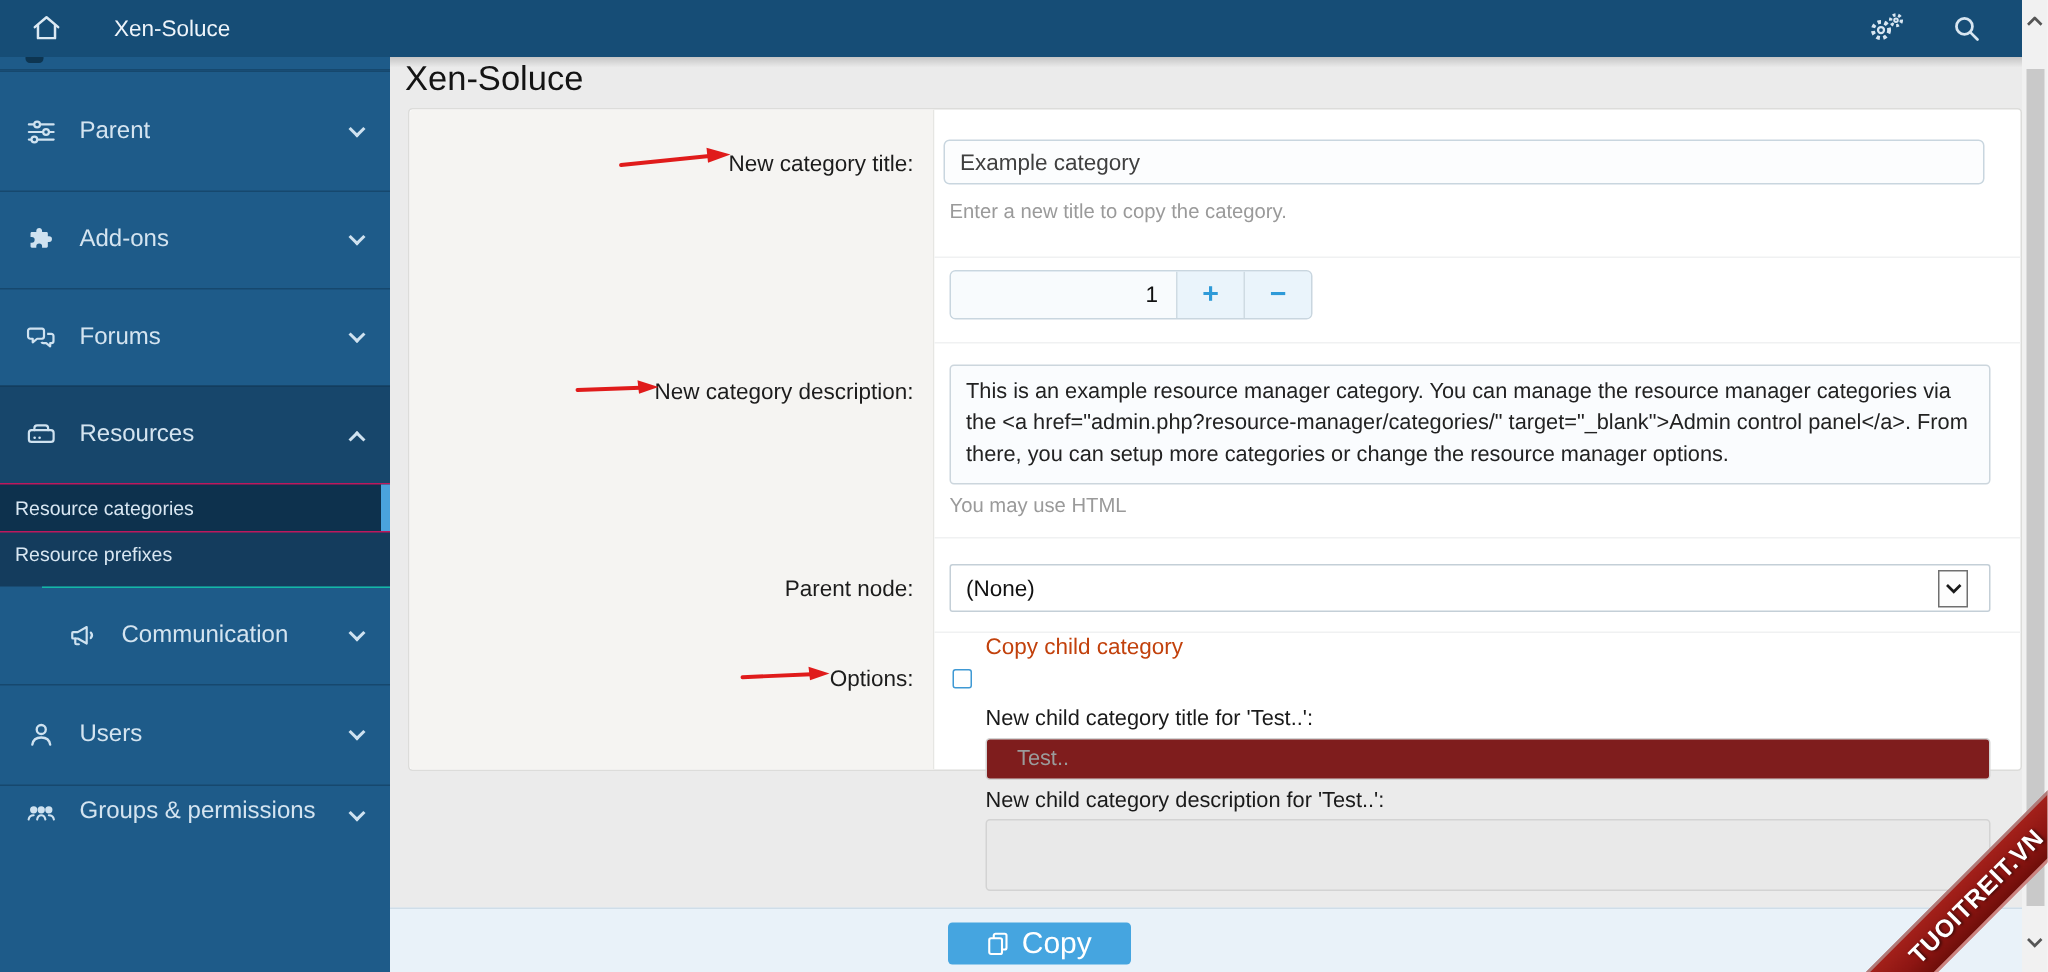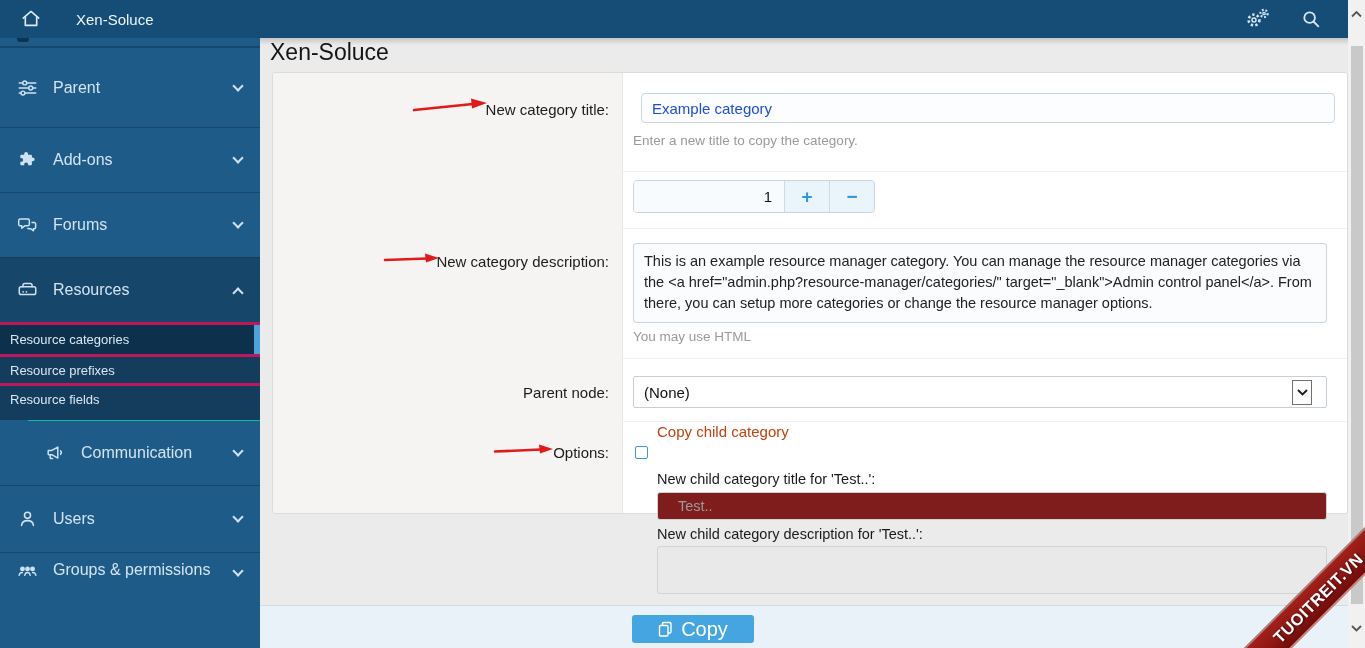--- a/index.html
+++ b/index.html
@@ -18,34 +18,34 @@
   .stub{height:9px;border-bottom:1px solid #16486e;position:relative;}
   .stub-icon{position:absolute;left:17px;top:0;width:12px;height:4px;background:#0d3551;border-radius:0 0 3px 3px;}
   .nav-item{display:flex;align-items:center;padding:0 18px 0 14px;height:65px;border-top:1px solid #16486e;font-size:16px;cursor:pointer;}
   .nav-item:first-of-type{border-top:none;}
   .nav-item.first{height:80px;}
   .nav-item .ic{width:26px;height:24px;margin-right:13px;display:flex;align-items:center;justify-content:center;flex:none;}
   .nav-item.dark{background:#17466b;border-top:1px solid #133d5e;}
   .chev{width:8px;height:8px;border-right:2px solid #cfe2f0;border-bottom:2px solid #cfe2f0;transform:rotate(45deg);margin-left:auto;margin-top:-4px;}
   .chev.up{transform:rotate(-135deg);margin-top:5px;}
   .sublist{background:#143c5d;padding-bottom:8px;}
-  .subitem{height:29px;display:flex;align-items:center;padding-left:10px;font-size:13px;color:#d9e7f2;border-top:3px solid #be185d;cursor:pointer;position:relative;}
+  .subitem{height:29px;display:flex;align-items:center;padding-left:10px;font-size:13px;color:#d9e7f2;border-top:1px solid #be185d;cursor:pointer;position:relative;}
   .subitem.active{background:#0d314d;height:32px;}
   .subitem.active .active-bar{position:absolute;right:0;top:0;width:6px;height:100%;background:#4aa3dd;}
   .nav-item.cut{height:34px;align-items:flex-start;padding-top:8px;}
   
   .content{position:absolute;left:260px;top:38px;width:1088px;height:610px;background:#ebebeb;z-index:1;}
   .content::before{content:'';position:absolute;left:0;top:0;right:0;height:7px;background:linear-gradient(rgba(0,0,0,.16),rgba(0,0,0,0));pointer-events:none;}
   .page-title{position:absolute;left:10px;top:1px;font-size:23px;color:#141414;}
   .panel{position:absolute;left:12px;top:34px;width:1076px;height:442px;background:#fff;border:1px solid #dcdcda;border-radius:3px;}
   .label-col{position:absolute;left:0;top:0;width:350px;height:100%;background:#f5f4f2;border-right:1px solid #e6e6e3;border-radius:3px 0 0 3px;}
   .flabel{position:absolute;left:0;width:350px;text-align:right;padding-right:14px;font-size:15px;color:#1c1c1c;}
   .hint{position:absolute;font-size:13.5px;color:#9a9a9a;}
   .rowline{position:absolute;left:350px;right:0;height:1px;background:#f0f1f2;}
-  .txt-input{position:absolute;left:368px;width:694px;height:30px;border:1px solid #c9d6df;border-radius:4px;background:#fcfdfe;font-family:inherit;font-size:15px;color:#1d4ed8;padding:12px 10px;}
+  .txt-input{position:absolute;left:356px;width:694px;height:30px;border:1px solid #c9d6df;border-radius:4px;background:#fcfdfe;font-family:inherit;font-size:15px;color:#404040;padding:12px 10px;}
   
   .stepper{position:absolute;left:360px;top:107px;display:flex;height:33px;border:1px solid #c9d6df;border-radius:4px;overflow:hidden;background:#eaf4fb;}
   .step-num{width:150px;height:100%;border:none;background:#f8fbfd;font-family:inherit;font-size:15px;color:#111;text-align:right;padding-right:12px;}
   .step-btn{width:45px;border:none;border-left:1px solid #cfdbe3;background:#eaf4fb;color:#2e9ad8;font-size:19px;font-weight:bold;cursor:pointer;font-family:inherit;line-height:1;}
   .desc-area{position:absolute;left:360px;top:170px;width:694px;height:80px;border:1px solid #ccd6dd;border-radius:3px;background:#fafcfe;font-family:inherit;font-size:14.5px;line-height:21px;color:#222;padding:7px 10px;resize:none;}
   
   .fselect{position:absolute;left:360px;top:303px;width:694px;height:32px;border:1px solid #c4cfd7;border-radius:2px;background:#fff;display:flex;align-items:center;font-size:15px;color:#111;padding-left:10px;cursor:pointer;}
   .sel-btn{position:absolute;right:14px;top:3px;width:20px;height:25px;border:1px solid #707070;background:#fdfdfd;display:flex;align-items:center;justify-content:center;}
   
   .checkbox{position:absolute;left:362px;top:373px;width:13px;height:13px;border:1px solid #3f99d4;background:#fff;border-radius:2px;cursor:pointer;}
@@ -150,23 +150,20 @@
   </div>
 
   <div class="sublist">
     <div class="subitem active">
       <span>Resource categories</span>
       <span class="active-bar"></span>
     </div>
     <div class="subitem">
       <span>Resource prefixes</span>
     </div>
-    <div class="subitem">
-      <span>Resource fields</span>
-    </div>
   </div>
 
   <div class="nav-item" style="border-top:1px solid #14b8a6;margin-left:28px;">
     <span class="ic">
       <svg width="23" height="22" viewBox="0 0 24 24" fill="none" stroke="#cfe2f0" stroke-width="1.6" stroke-linejoin="round" stroke-linecap="round">
           <path d="M14.5 5.5 8 9.2H4.6a.6.6 0 0 0-.6.6v3.4a.6.6 0 0 0 .6.6H8l6.5 3.7V5.5z"></path>
           <path d="M6.2 13.9v3.2c0 .5.4.9.9.9h1.7"></path>
           <path d="M17.5 9.5a3 3 0 0 1 0 4"></path>
         </svg>
     </span>

